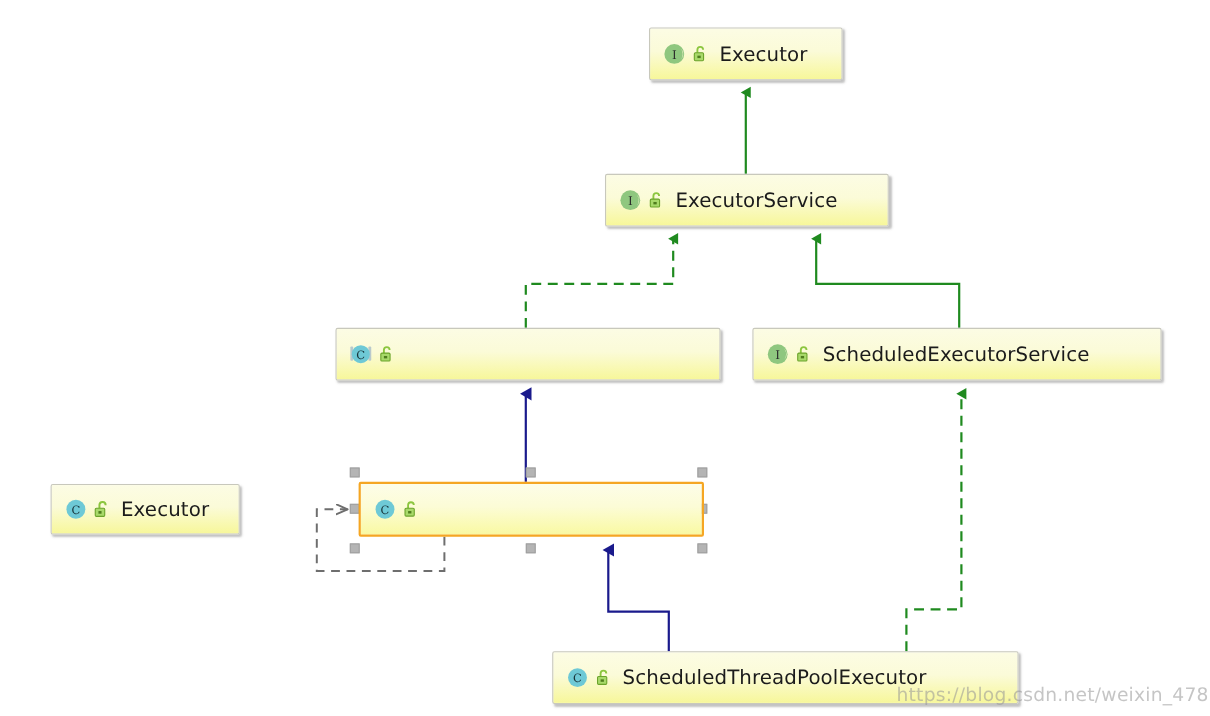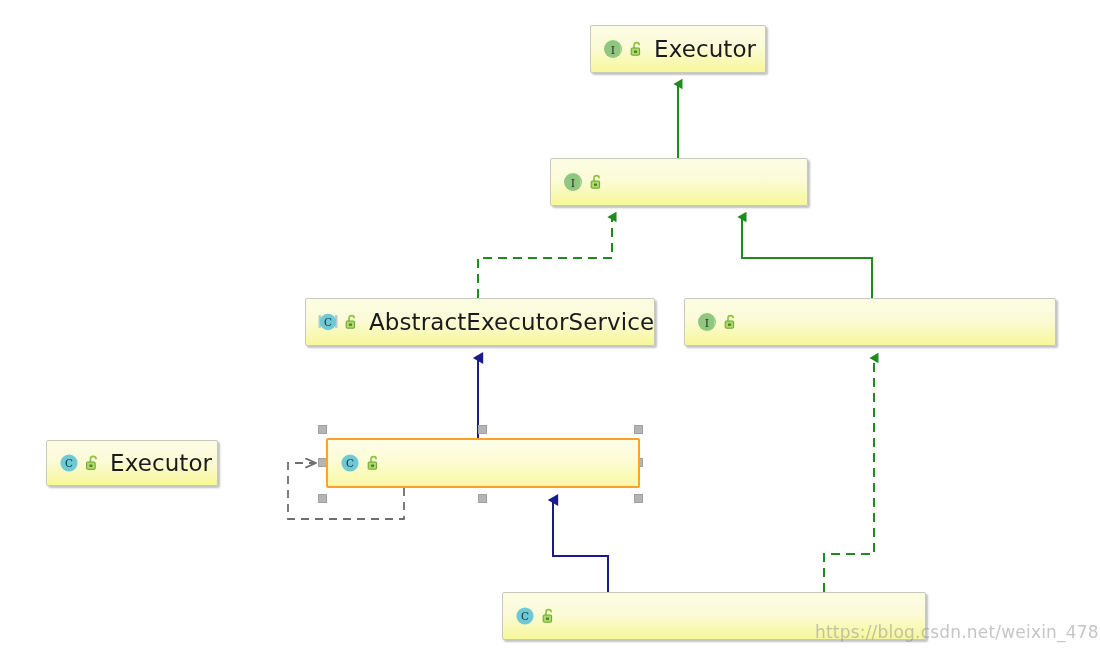--- a/index.html
+++ b/index.html
@@ -40,21 +40,21 @@
     padding: 0 14px 0 11px;
     height: 48px;
     white-space: nowrap;
   }
   .uml-node.selected {
     border: 2px solid #f5a623;
     box-shadow: none;
     background: linear-gradient(to bottom, #fdfde8 0%, #fcfcd6 45%, #f9f9a2 100%);
   }
   .node-label {
-    font-size: 23px;
+    font-size: 18px;
     color: #1b1b1b;
     letter-spacing: 0.1px;
     font-family: "DejaVu Sans", "Liberation Sans", sans-serif;
   }
   
   .icon-stereotype {
     flex: 0 0 auto;
     width: 22px;
     height: 22px;
     margin-right: 5px;
@@ -172,56 +172,57 @@
         <text x="11" y="15.5" text-anchor="middle" font-size="11" font-family="DejaVu Serif, serif" fill="#2b2b2b">I</text>
       </svg>
     </span>
     <span class="icon-lock">
       <svg width="15" height="16" viewBox="0 0 15 16">
         <path d="M 5 7 L 5 4.2 a 2.6 2.6 0 0 1 5.2 0" fill="none" stroke="#8cc63f" stroke-width="1.7"></path>
         <rect x="2.2" y="7" width="8.4" height="7.2" rx="1" fill="#a8d96a" stroke="#6ba32b" stroke-width="1"></rect>
         <rect x="5" y="9.6" width="3" height="2.2" fill="#4f7d1d"></rect>
       </svg>
     </span>
+    <span class="node-label">ExecutorService</span>
   </div>
 
   <div class="uml-node" style="left:305px;top:298px;width:350px;height:48px;">
     <span class="icon-stereotype">
       <svg width="22" height="22" viewBox="0 0 22 22">
         <rect x="1.5" y="4" width="2.6" height="13" rx="1" fill="#b9c9cc"></rect>
         <rect x="17.9" y="4" width="2.6" height="13" rx="1" fill="#b9c9cc"></rect>
         <circle cx="11" cy="11" r="8.2" fill="#6ec9d6"></circle>
         <text x="11" y="15" text-anchor="middle" font-size="10.5" font-family="DejaVu Serif, serif" fill="#18343a">C</text>
       </svg>
     </span>
     <span class="icon-lock">
       <svg width="15" height="16" viewBox="0 0 15 16">
         <path d="M 5 7 L 5 4.2 a 2.6 2.6 0 0 1 5.2 0" fill="none" stroke="#8cc63f" stroke-width="1.7"></path>
         <rect x="2.2" y="7" width="8.4" height="7.2" rx="1" fill="#a8d96a" stroke="#6ba32b" stroke-width="1"></rect>
         <rect x="5" y="9.6" width="3" height="2.2" fill="#4f7d1d"></rect>
       </svg>
     </span>
-    <span class="node-label">AbstractExecutorService</span>
   </div>
 
   <div class="uml-node" style="left:684px;top:298px;width:372px;height:48px;">
     <span class="icon-stereotype">
       <svg width="22" height="22" viewBox="0 0 22 22">
         <circle cx="11" cy="11" r="9" fill="#8fc77f"></circle>
         <path d="M 17 6 a 9 9 0 0 1 0 10 a 7 7 0 0 0 0 -10 Z" fill="#f7f7d0"></path>
         <text x="11" y="15.5" text-anchor="middle" font-size="11" font-family="DejaVu Serif, serif" fill="#2b2b2b">I</text>
       </svg>
     </span>
     <span class="icon-lock">
       <svg width="15" height="16" viewBox="0 0 15 16">
         <path d="M 5 7 L 5 4.2 a 2.6 2.6 0 0 1 5.2 0" fill="none" stroke="#8cc63f" stroke-width="1.7"></path>
         <rect x="2.2" y="7" width="8.4" height="7.2" rx="1" fill="#a8d96a" stroke="#6ba32b" stroke-width="1"></rect>
         <rect x="5" y="9.6" width="3" height="2.2" fill="#4f7d1d"></rect>
       </svg>
     </span>
+    <span class="node-label">ScheduledExecutorService</span>
   </div>
 
   <div class="uml-node selected" style="left:326px;top:438px;width:314px;height:50px;">
     <span class="icon-stereotype">
       <svg width="22" height="22" viewBox="0 0 22 22">
         <circle cx="11" cy="11" r="8.6" fill="#6ec9d6"></circle>
         <text x="11" y="15" text-anchor="middle" font-size="10.5" font-family="DejaVu Serif, serif" fill="#18343a">C</text>
       </svg>
     </span>
     <span class="icon-lock">
@@ -257,17 +258,18 @@
         <text x="11" y="15" text-anchor="middle" font-size="10.5" font-family="DejaVu Serif, serif" fill="#18343a">C</text>
       </svg>
     </span>
     <span class="icon-lock">
       <svg width="15" height="16" viewBox="0 0 15 16">
         <path d="M 5 7 L 5 4.2 a 2.6 2.6 0 0 1 5.2 0" fill="none" stroke="#8cc63f" stroke-width="1.7"></path>
         <rect x="2.2" y="7" width="8.4" height="7.2" rx="1" fill="#a8d96a" stroke="#6ba32b" stroke-width="1"></rect>
         <rect x="5" y="9.6" width="3" height="2.2" fill="#4f7d1d"></rect>
       </svg>
     </span>
+    <span class="node-label">ScheduledThreadPoolExecutor</span>
   </div>
 
   <div class="watermark" style="left:815px;top:622px;">https://blog.csdn.net/weixin_47872288</div>
 
 </div>
 
 </body></html>

